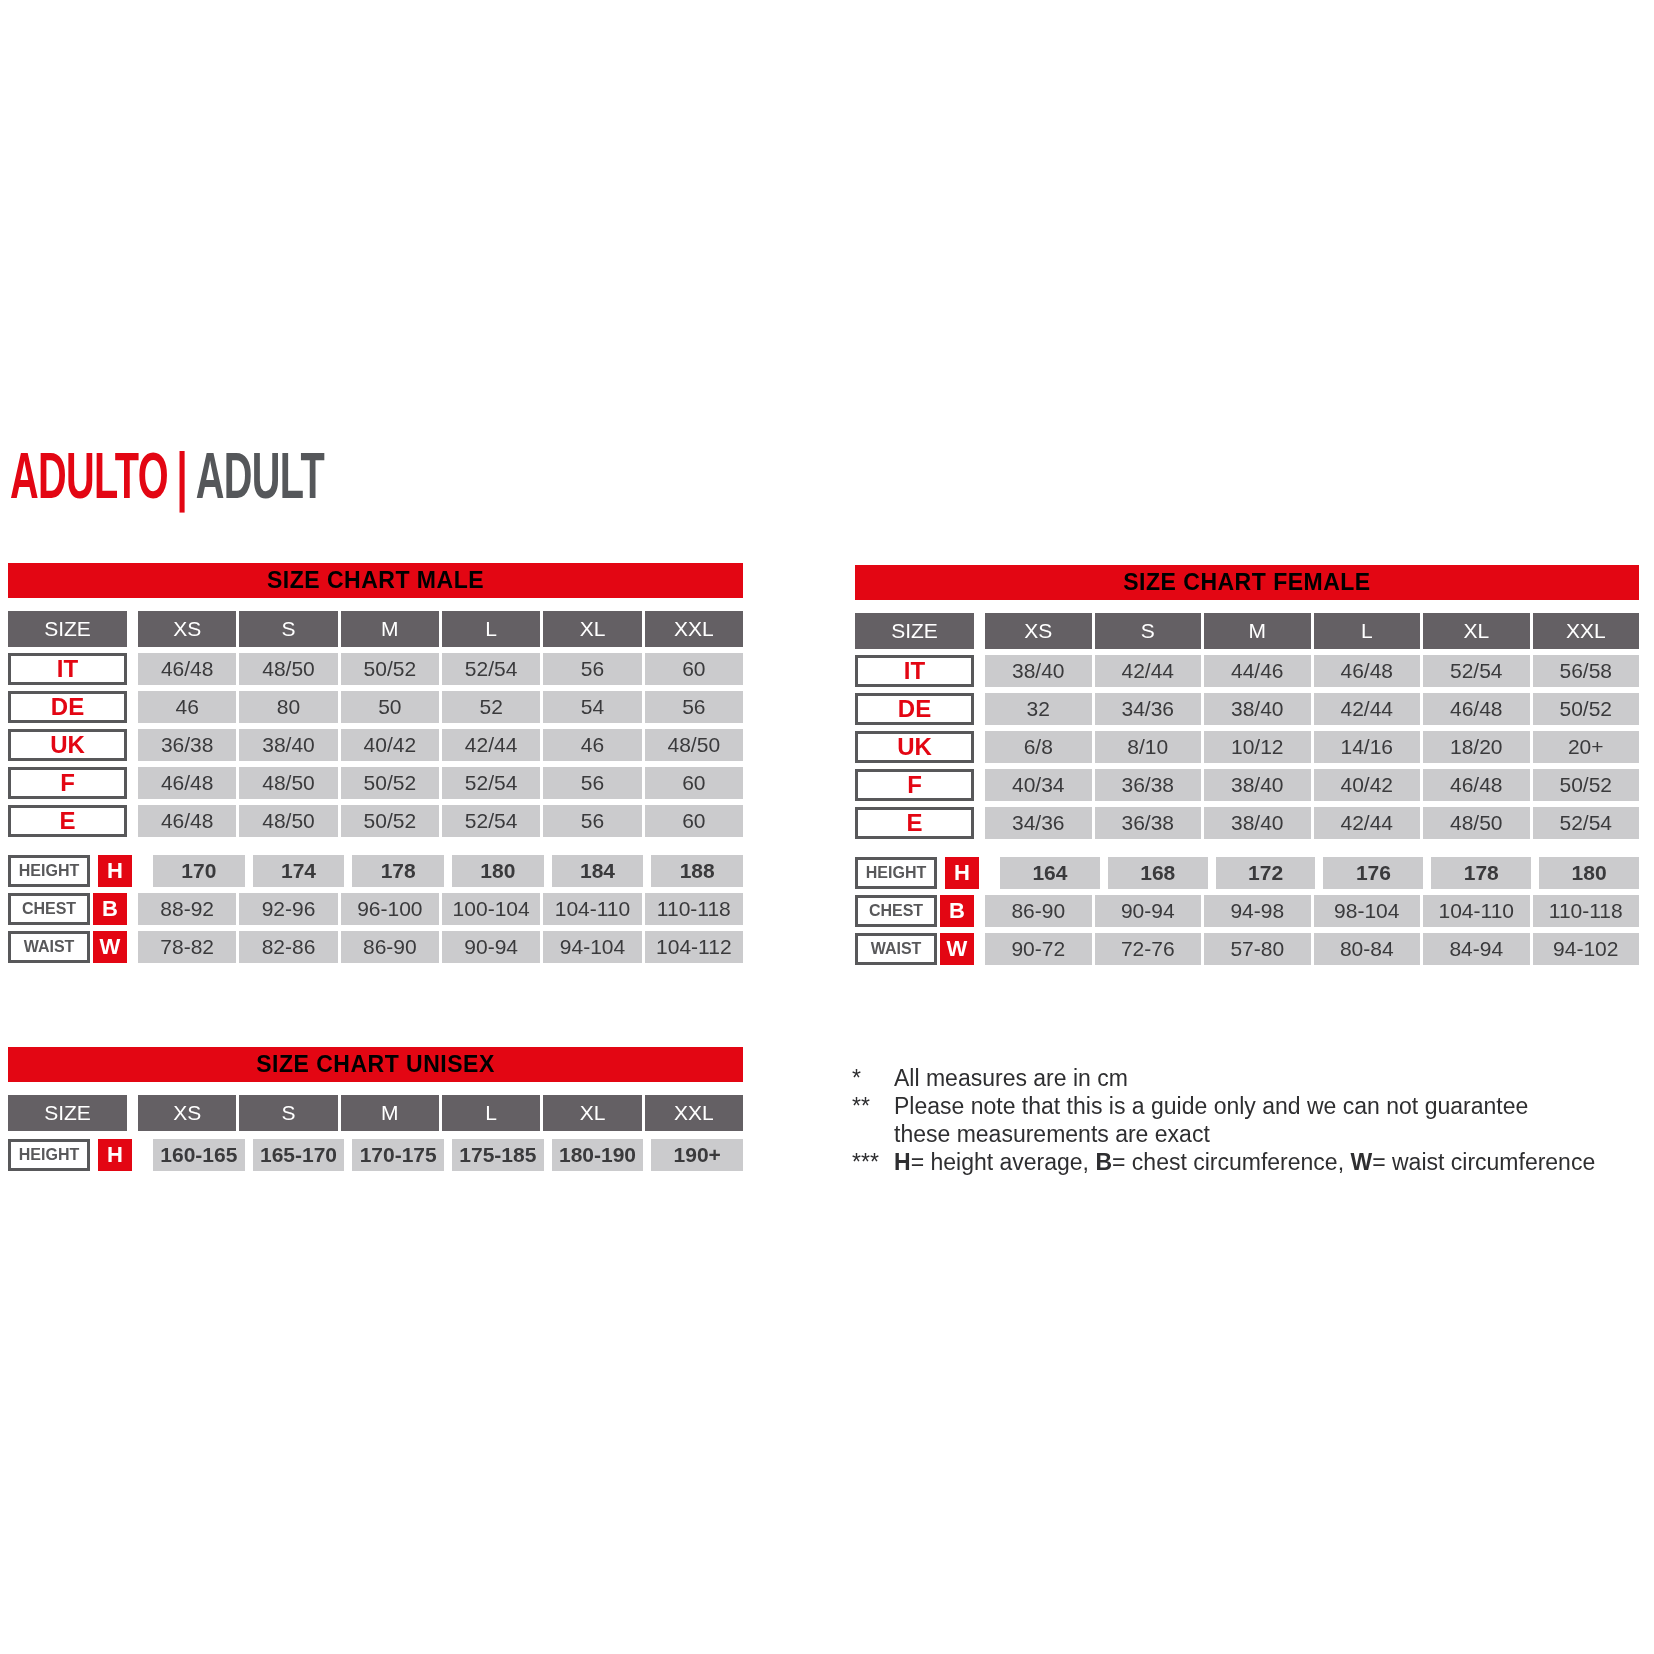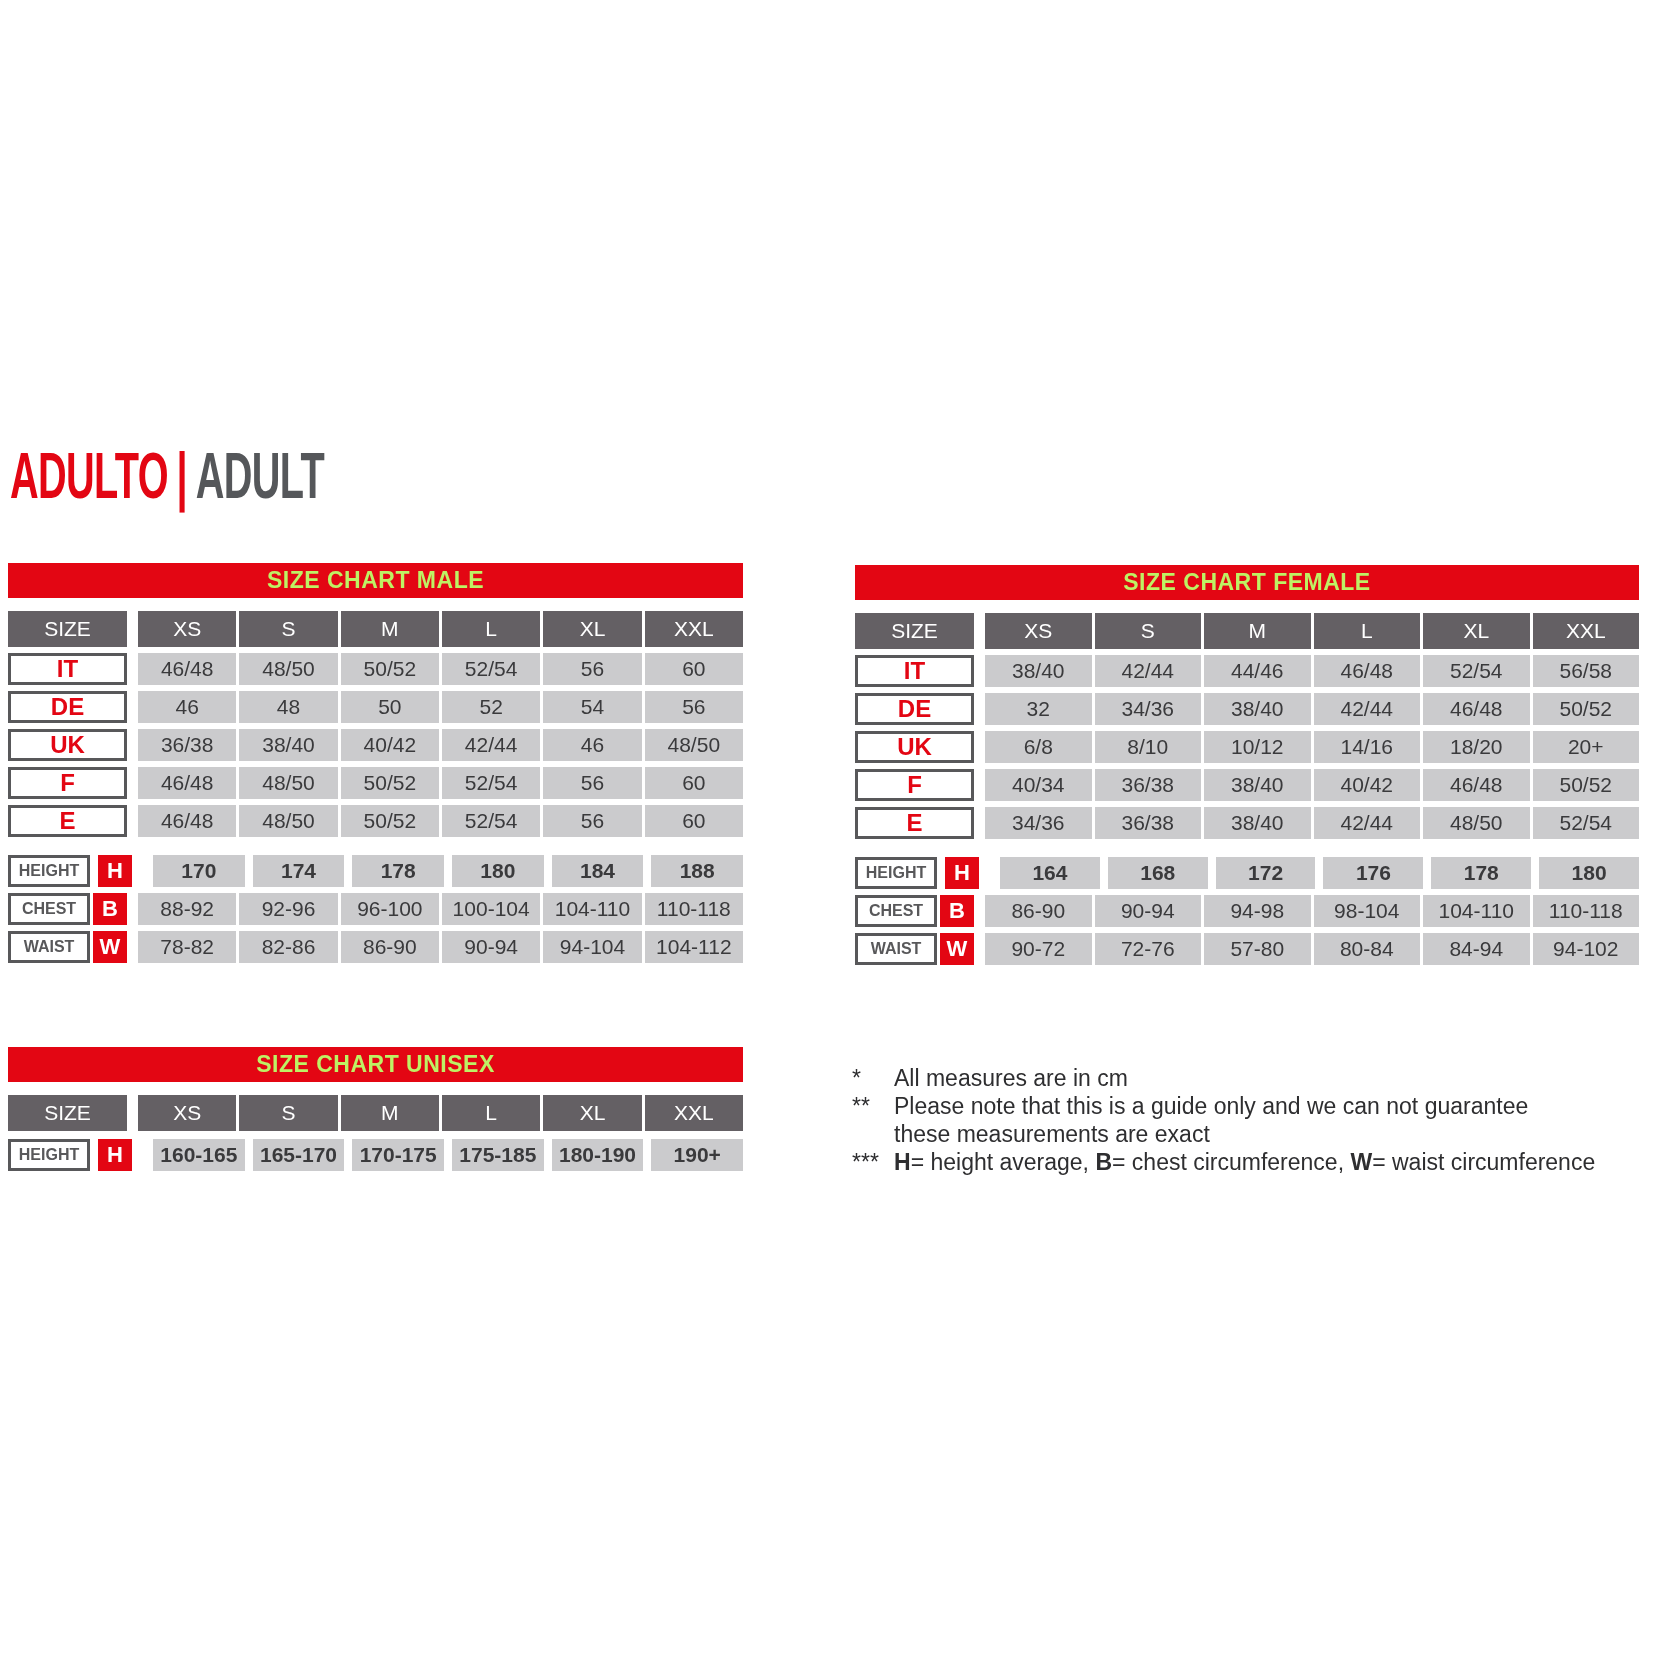--- a/index.html
+++ b/index.html
@@ -20,21 +20,21 @@
   .title .sep  { color: #e30613; margin: 0 14px; }
   .title .gray { color: #55575a; }
 
   
   .sizetable { position: absolute; }
   #male   { left: 8px;   top: 563px;  width: 735px; }
   #female { left: 855px; top: 565px;  width: 784px; }
   #unisex { left: 8px;   top: 1047px; width: 735px; }
 
   .banner {
-    height: 35px; background: #e30613; color: #bef264;
+    height: 35px; background: #e30613; color: #000000;
     font-weight: bold; font-size: 23px; letter-spacing: 0.5px;
     display: flex; align-items: center; justify-content: center;
   }
   .row { display: flex; gap: 3px; height: 32px; margin-top: 6px; }
   .row.header { height: 36px; margin-top: 13px; }
   .row.first  { margin-top: 18px; gap: 8px; }
   #unisex .row.first { margin-top: 8px; }
   .gapcell { flex: 0 0 5px; }
 
   .hcell {
@@ -101,21 +101,21 @@
         <div class="dcell">48/50</div>
         <div class="dcell">50/52</div>
         <div class="dcell">52/54</div>
         <div class="dcell">56</div>
         <div class="dcell">60</div>
       </div>
       <div class="row">
         <div class="labelbox">DE</div>
         <div class="gapcell"></div>
         <div class="dcell">46</div>
-        <div class="dcell">48</div>
+        <div class="dcell">80</div>
         <div class="dcell">50</div>
         <div class="dcell">52</div>
         <div class="dcell">54</div>
         <div class="dcell">56</div>
       </div>
       <div class="row">
         <div class="labelbox">UK</div>
         <div class="gapcell"></div>
         <div class="dcell">36/38</div>
         <div class="dcell">38/40</div>

